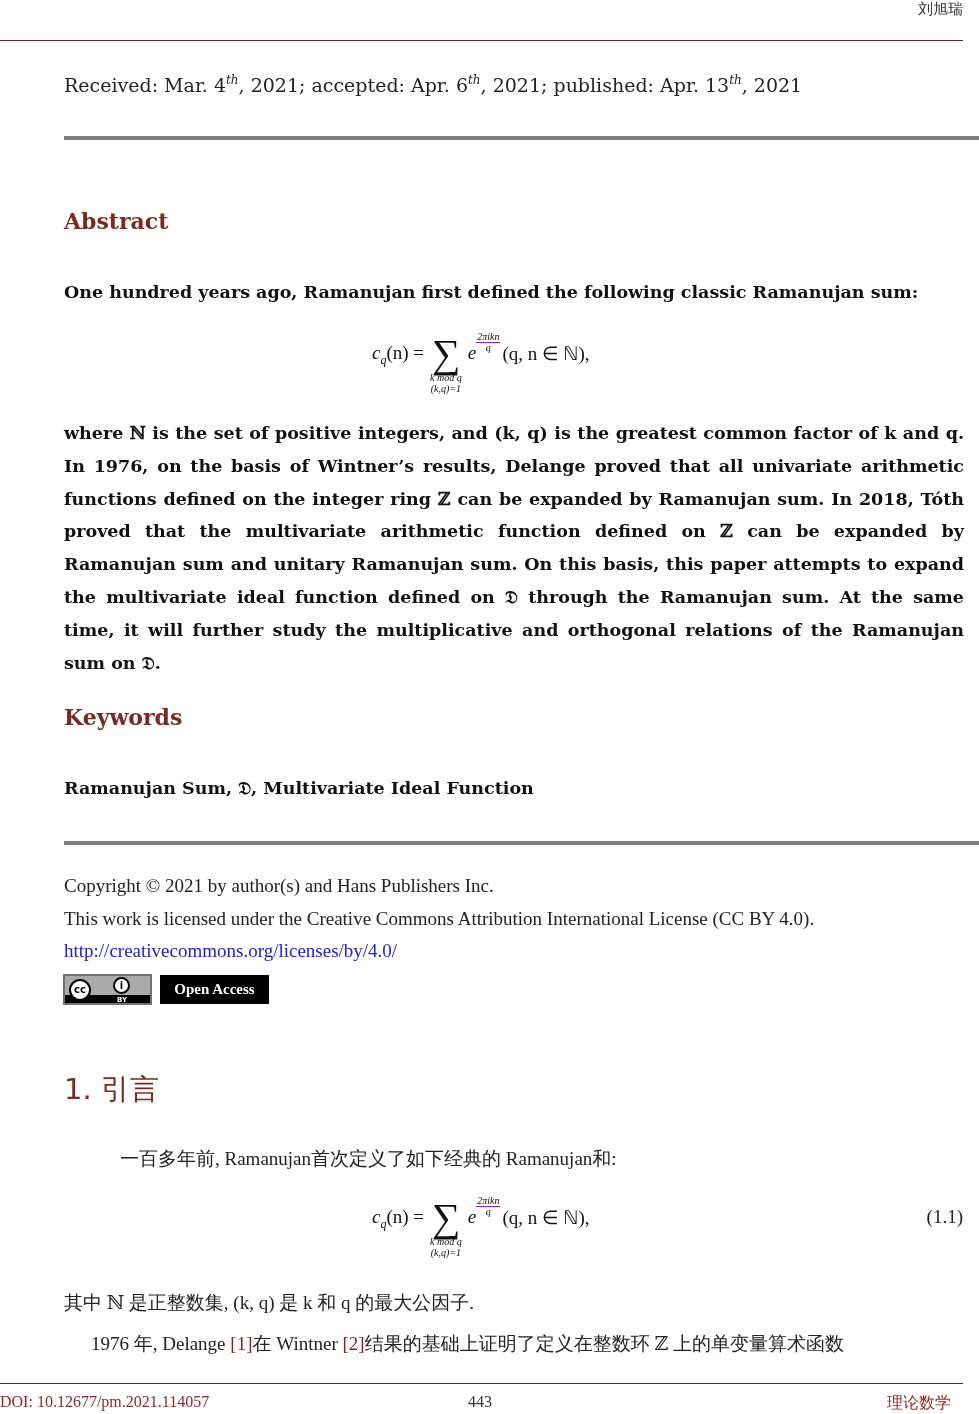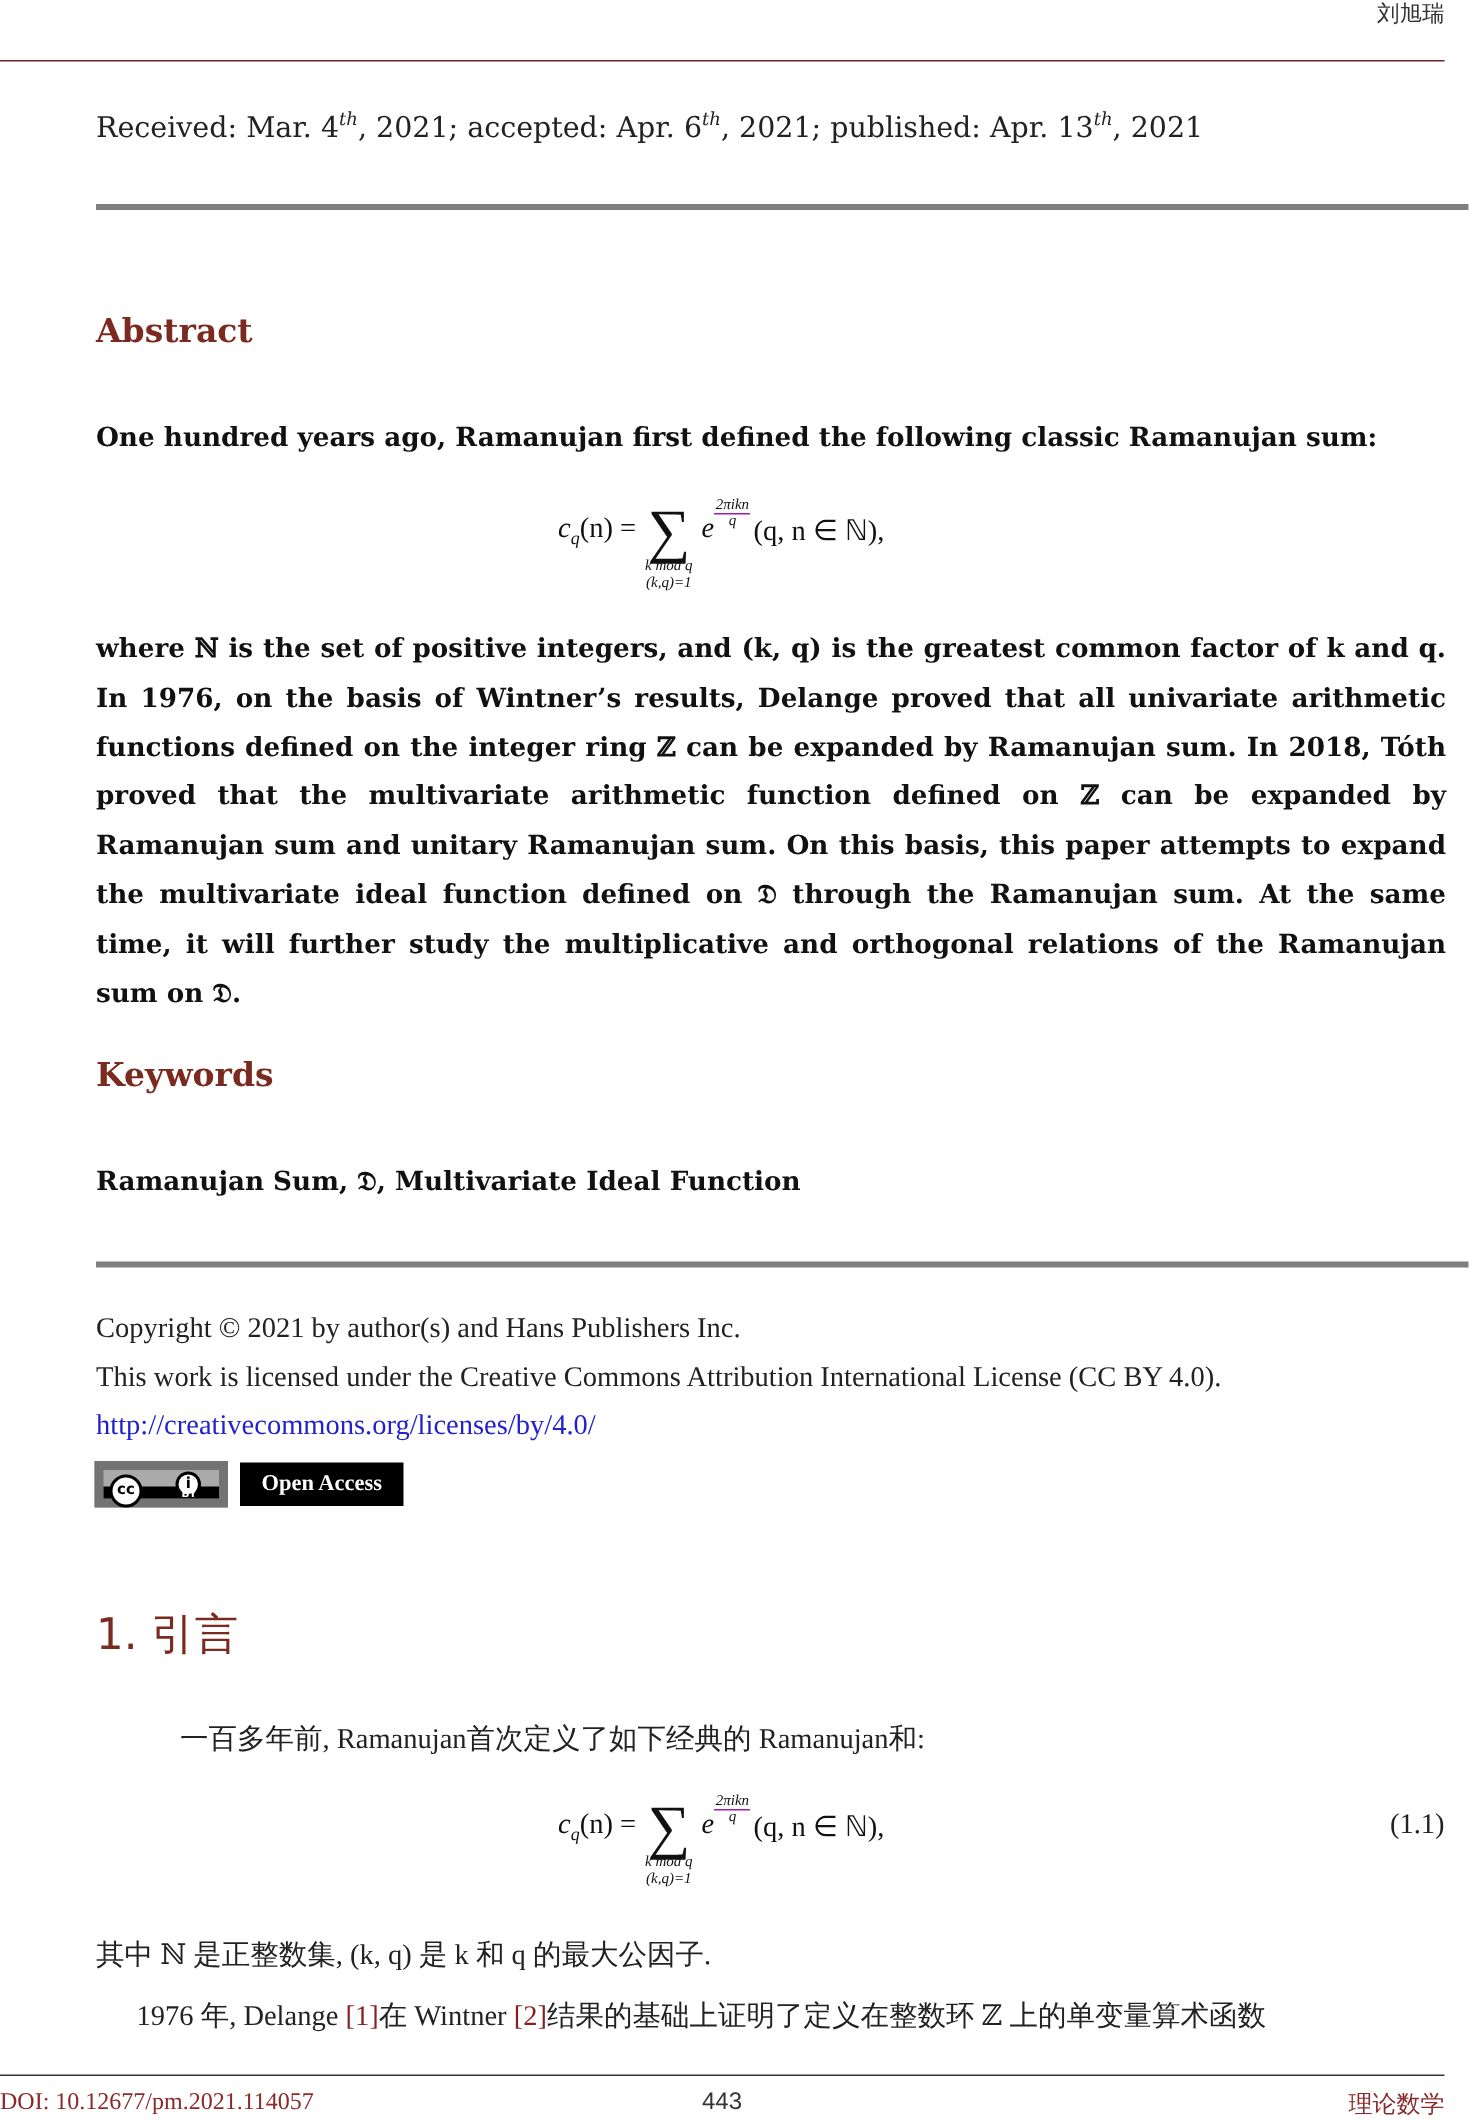--- a/index.html
+++ b/index.html
@@ -20,33 +20,33 @@
   .math-line { font-family: "Liberation Serif", serif; font-size: 19px; color: #111; }
   .math-block { position: absolute; display: flex; align-items: flex-start; }
   .sum-wrap { display: inline-flex; flex-direction: column; align-items: center; margin: 0 6px; }
   .sum-sign { font-size: 40px; line-height: 36px; }
   .sum-sub { font-size: 10px; font-style: italic; line-height: 11px; text-align: center; }
   .exp-frac { display: inline-flex; flex-direction: column; align-items: center; font-size: 10px; font-style: italic; line-height: 10px; margin-right: 2px; position: relative; top: -10px;}
   .exp-frac .num { border-bottom: 1px solid #a21caf; padding: 0 1px; }
   i.m { font-style: italic; }
   .copy { left: 64px; font-size: 19px; color: #222; font-family: "Liberation Serif", serif; }
   .link { color: #2222cc; }
-  .cc-badge { left: 63px; top: 974px; width: 89px; height: 31px; background: #aaaaaa; border: 6px solid #737373; box-sizing: border-box; }
+  .cc-badge { left: 63px; top: 974px; width: 89px; height: 31px; background: #aaaaaa; border: 2px solid #737373; box-sizing: border-box; }
   .cc-bottom { position: absolute; left: 0; bottom: 0; width: 100%; height: 8px; background: #000; }
   .cc-circle { position: absolute; left: 4px; top: 3px; width: 22px; height: 22px; border-radius: 50%; background: #fff; border: 2px solid #000; box-sizing: border-box; font: bold 10px "DejaVu Sans", sans-serif; text-align: center; line-height: 18px; color: #000;}
   .by-circle { position: absolute; left: 48px; top: 1px; width: 17px; height: 17px; border-radius: 50%; background: #fff; border: 2px solid #000; box-sizing: border-box; font: bold 10px "DejaVu Sans", sans-serif; text-align: center; line-height: 13px; color: #000;}
   .by-text { position: absolute; left: 52px; bottom: -1px; font: bold 7px "DejaVu Sans", sans-serif; color: #fff; }
   .oa-badge { left: 160px; top: 975px; width: 109px; height: 29px; background: #000; color: #fff; font: bold 15px "Liberation Serif", serif; text-align: center; line-height: 29px; }
   .zh-heading { left: 64px; top: 1070px; font-size: 29px; color: #7a2a1e; font-family: "DejaVu Sans", sans-serif; }
   .body-text { font-size: 19px; color: #222; font-family: "Liberation Serif", "DejaVu Serif", serif; }
   .ref { color: #8a1f1f; }
   .footer-rule { left: 0; top: 1383px; width: 963px; height: 1px; background: #333; }
   .footer-doi { left: 0; top: 1393px; font-size: 16px; color: #8a2a2a; font-family: "Liberation Serif", serif; }
-  .footer-page { left: 468px; top: 1393px; font-size: 16px; color: #333; font-family: Liberation Sans, sans-serif; }
-  .footer-journal { right: 16px; top: 1393px; font-size: 16px; color: #8a2a2a; }
+  .footer-page { left: 468px; top: 1393px; font-size: 16px; color: #333; font-family: Liberation Serif, serif; }
+  .footer-journal { right: 28px; top: 1393px; font-size: 16px; color: #8a2a2a; }
 </style>
 </head>
 <body>
 
 <div class="abs header-author">刘旭瑞</div>
 <div class="abs header-rule"></div>
 
 <div class="abs received">
   <span>Received: Mar. 4</span><sup>th</sup><span>, 2021; accepted: Apr. 6</span><sup>th</sup><span>, 2021; published: Apr. 13</span><sup>th</sup><span>, 2021</span>
 </div>

